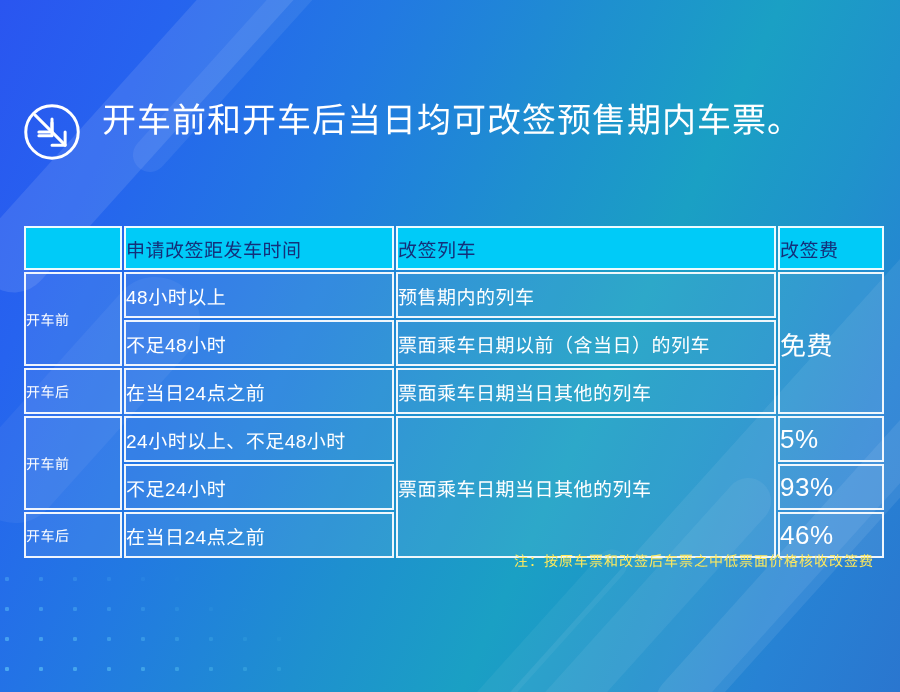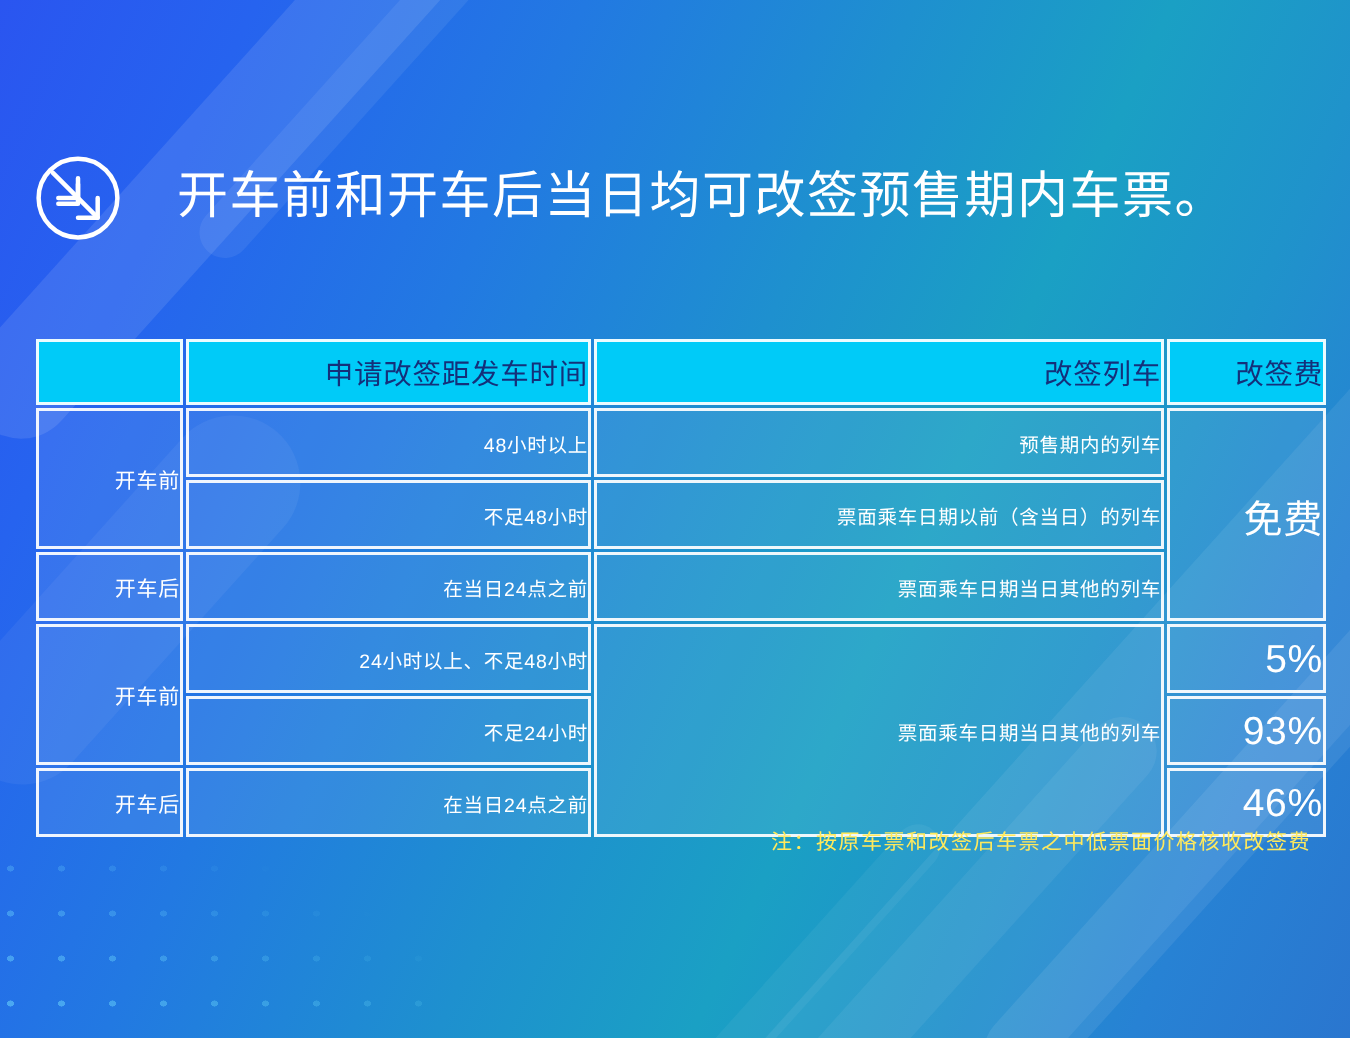--- a/index.html
+++ b/index.html
@@ -61,22 +61,22 @@
     mask-image: linear-gradient(to top right, rgba(0,0,0,1) 0%, rgba(0,0,0,0.65) 35%, rgba(0,0,0,0) 78%);
     pointer-events: none;
   }
 
   
   .header {
     position: absolute;
     left: 22px;
     top: 102px;
     display: flex;
-    align-items: center;
-    gap: 36px;
+    align-items: flex-start;
+    gap: 20px;
   }
   .header-icon {
     width: 60px;
     height: 60px;
     flex: 0 0 60px;
     display: block;
   }
   .header-title {
     color: #ffffff;
     font-size: 34px;
@@ -91,40 +91,40 @@
     position: absolute;
     left: 22px;
     top: 224px;
     width: 856px;
     border-collapse: separate;
     border-spacing: 2px;
     table-layout: fixed;
   }
   .rule-table td, .rule-table th {
     border: 2px solid rgba(255, 255, 255, 0.92);
-    text-align: right;
+    text-align: left;
     vertical-align: middle;
     font-weight: 400;
     padding: 0;
   }
   .rule-table thead th {
     height: 40px;
     background: #00cbf8;
     color: #14307a;
     font-size: 19px;
     letter-spacing: 0.5px;
   }
   .rule-table thead th.blank {
     color: transparent;
   }
   .rule-table tbody td {
     height: 42px;
     background: rgba(255, 255, 255, 0.085);
     color: #ffffff;
-    font-size: 13px;
+    font-size: 19px;
     letter-spacing: 0.5px;
     white-space: nowrap;
   }
   .rule-table tbody td.side {
     font-size: 14px;
   }
   .rule-table tbody td.fee {
     font-size: 26px;
   }
 

